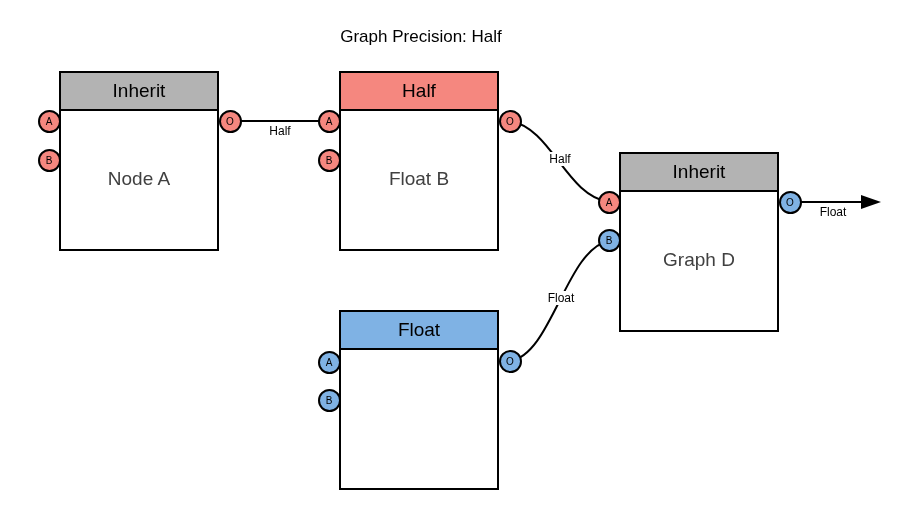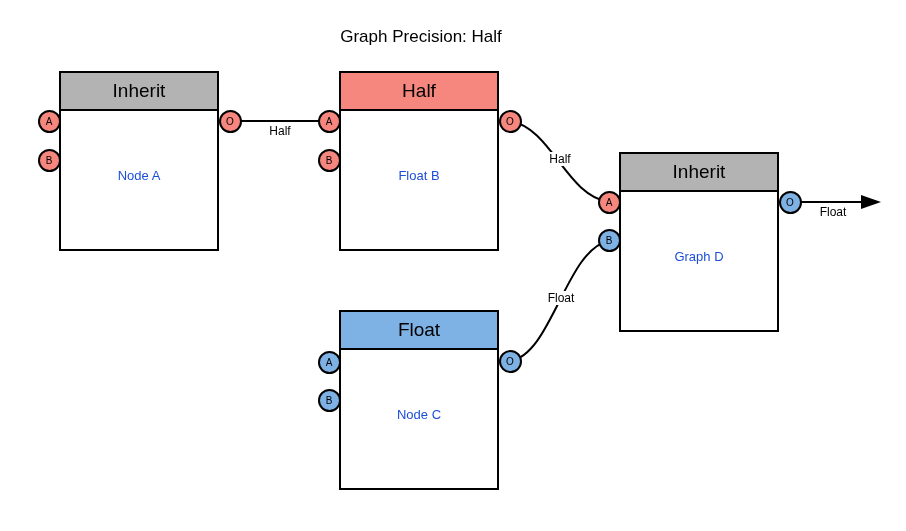--- a/index.html
+++ b/index.html
@@ -16,21 +16,21 @@
     position:absolute; width:160px; height:180px; box-sizing:border-box;
     border:2px solid #000; background:#ffffff; z-index:1;
   }
   .node-header {
     height:38px; border-bottom:2px solid #000; box-sizing:border-box;
     display:flex; align-items:center; justify-content:center;
     font-size:19px; color:#000;
   }
   .node-label {
     position:absolute; left:0; right:0; top:95px; text-align:center;
-    font-size:13px; color:#1d4ed8;
+    font-size:19px; color:#404040;
   }
   .node-a { left:59px;  top:71px;  }
   .node-b { left:339px; top:71px;  }
   .node-c { left:339px; top:310px; }
   .node-d { left:619px; top:152px; }
   .port {
     position:absolute; width:19px; height:19px; border:2px solid #000;
     border-radius:50%; z-index:3; text-align:center; line-height:19px;
     font-size:10px; color:#000;
   }
@@ -75,21 +75,20 @@
   <div class="node node-b">
     <div class="node-header" style="background-color: rgb(245, 135, 127);">Half</div>
     <div class="node-label">Float B</div>
   </div>
   <div class="port pB-a" style="background-color: rgb(245, 135, 127);">A</div>
   <div class="port pB-b" style="background-color: rgb(245, 135, 127);">B</div>
   <div class="port pB-o" style="background-color: rgb(245, 135, 127);">O</div>
 
   <div class="node node-c">
     <div class="node-header" style="background-color: rgb(127, 178, 228);">Float</div>
-    <div class="node-label">Node C</div>
   </div>
   <div class="port pC-a" style="background-color: rgb(127, 178, 228);">A</div>
   <div class="port pC-b" style="background-color: rgb(127, 178, 228);">B</div>
   <div class="port pC-o" style="background-color: rgb(127, 178, 228);">O</div>
 
   <div class="node node-d">
     <div class="node-header" style="background-color: rgb(179, 179, 179);">Inherit</div>
     <div class="node-label">Graph D</div>
   </div>
   <div class="port pD-a" style="background-color: rgb(245, 135, 127);">A</div>

